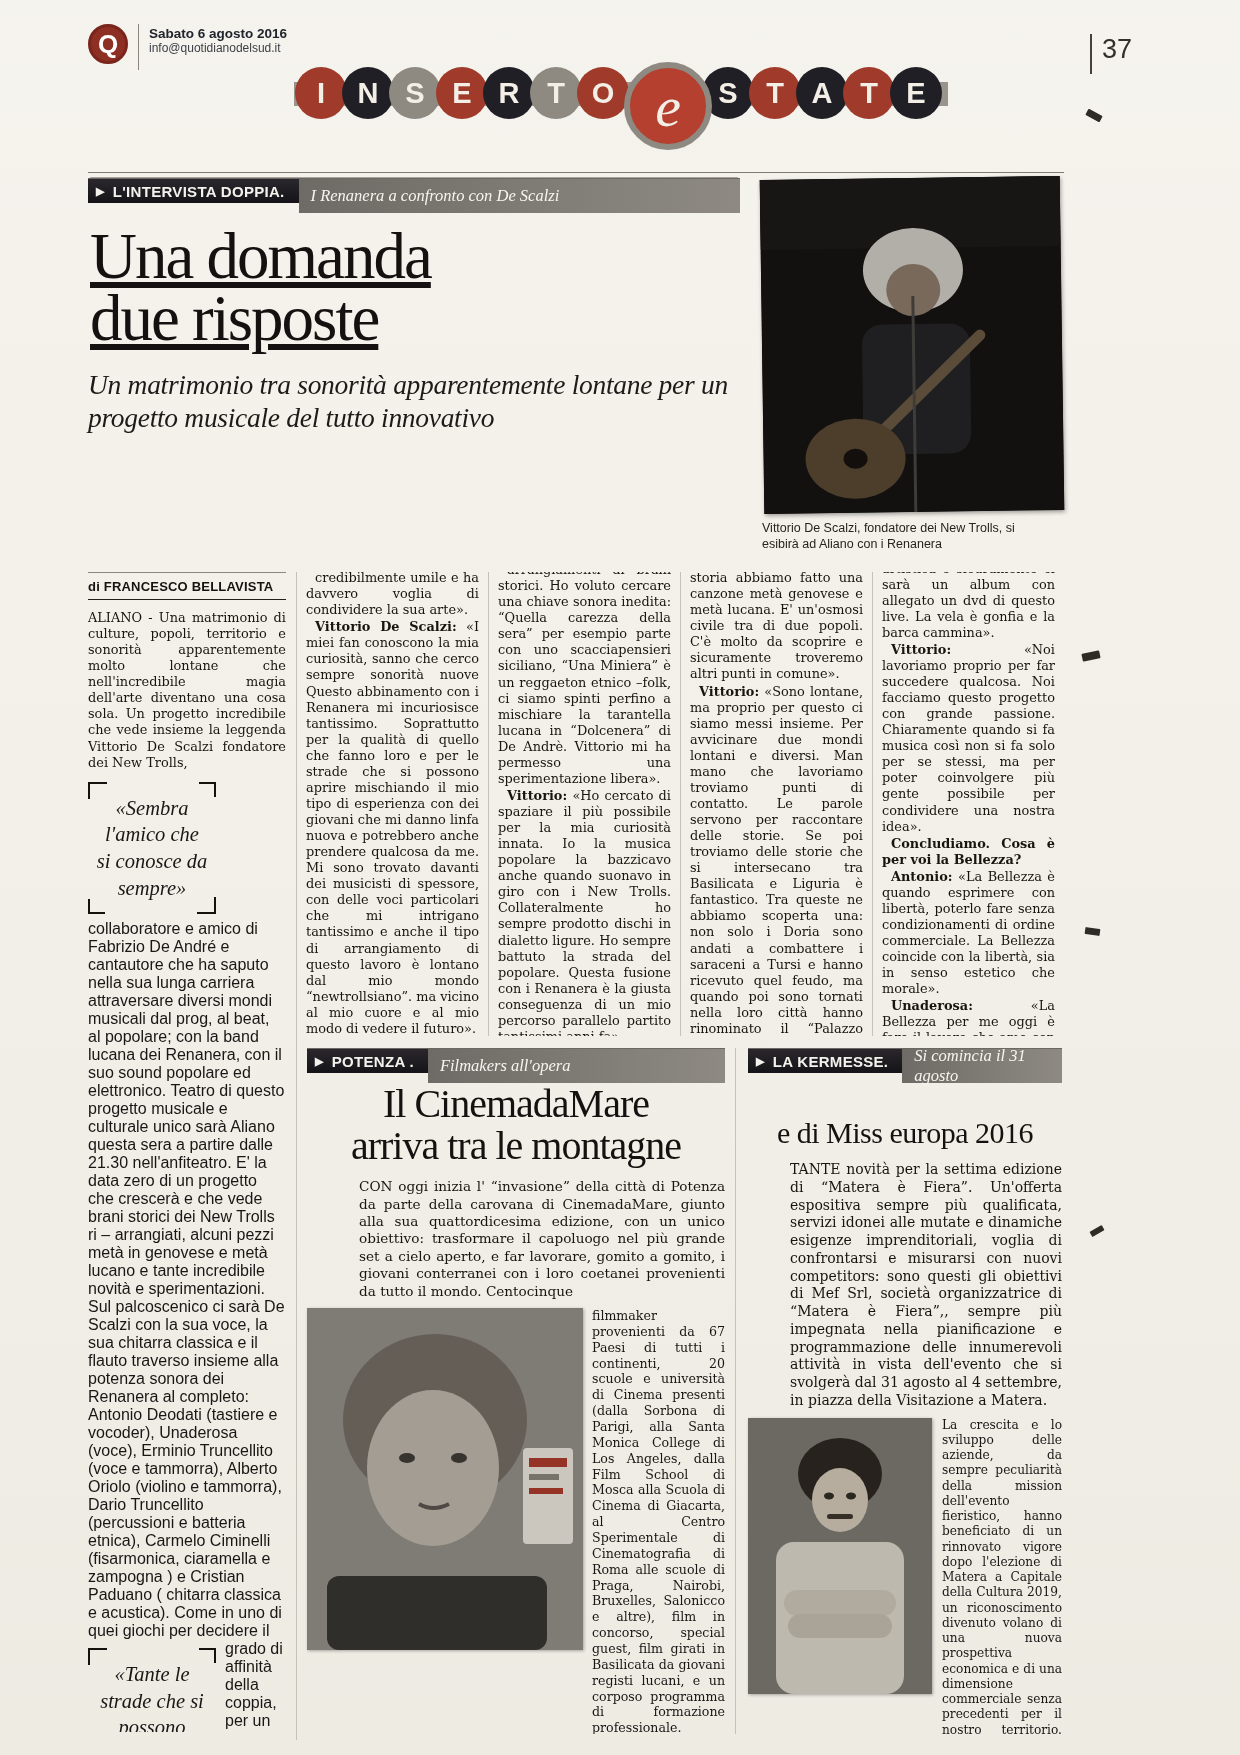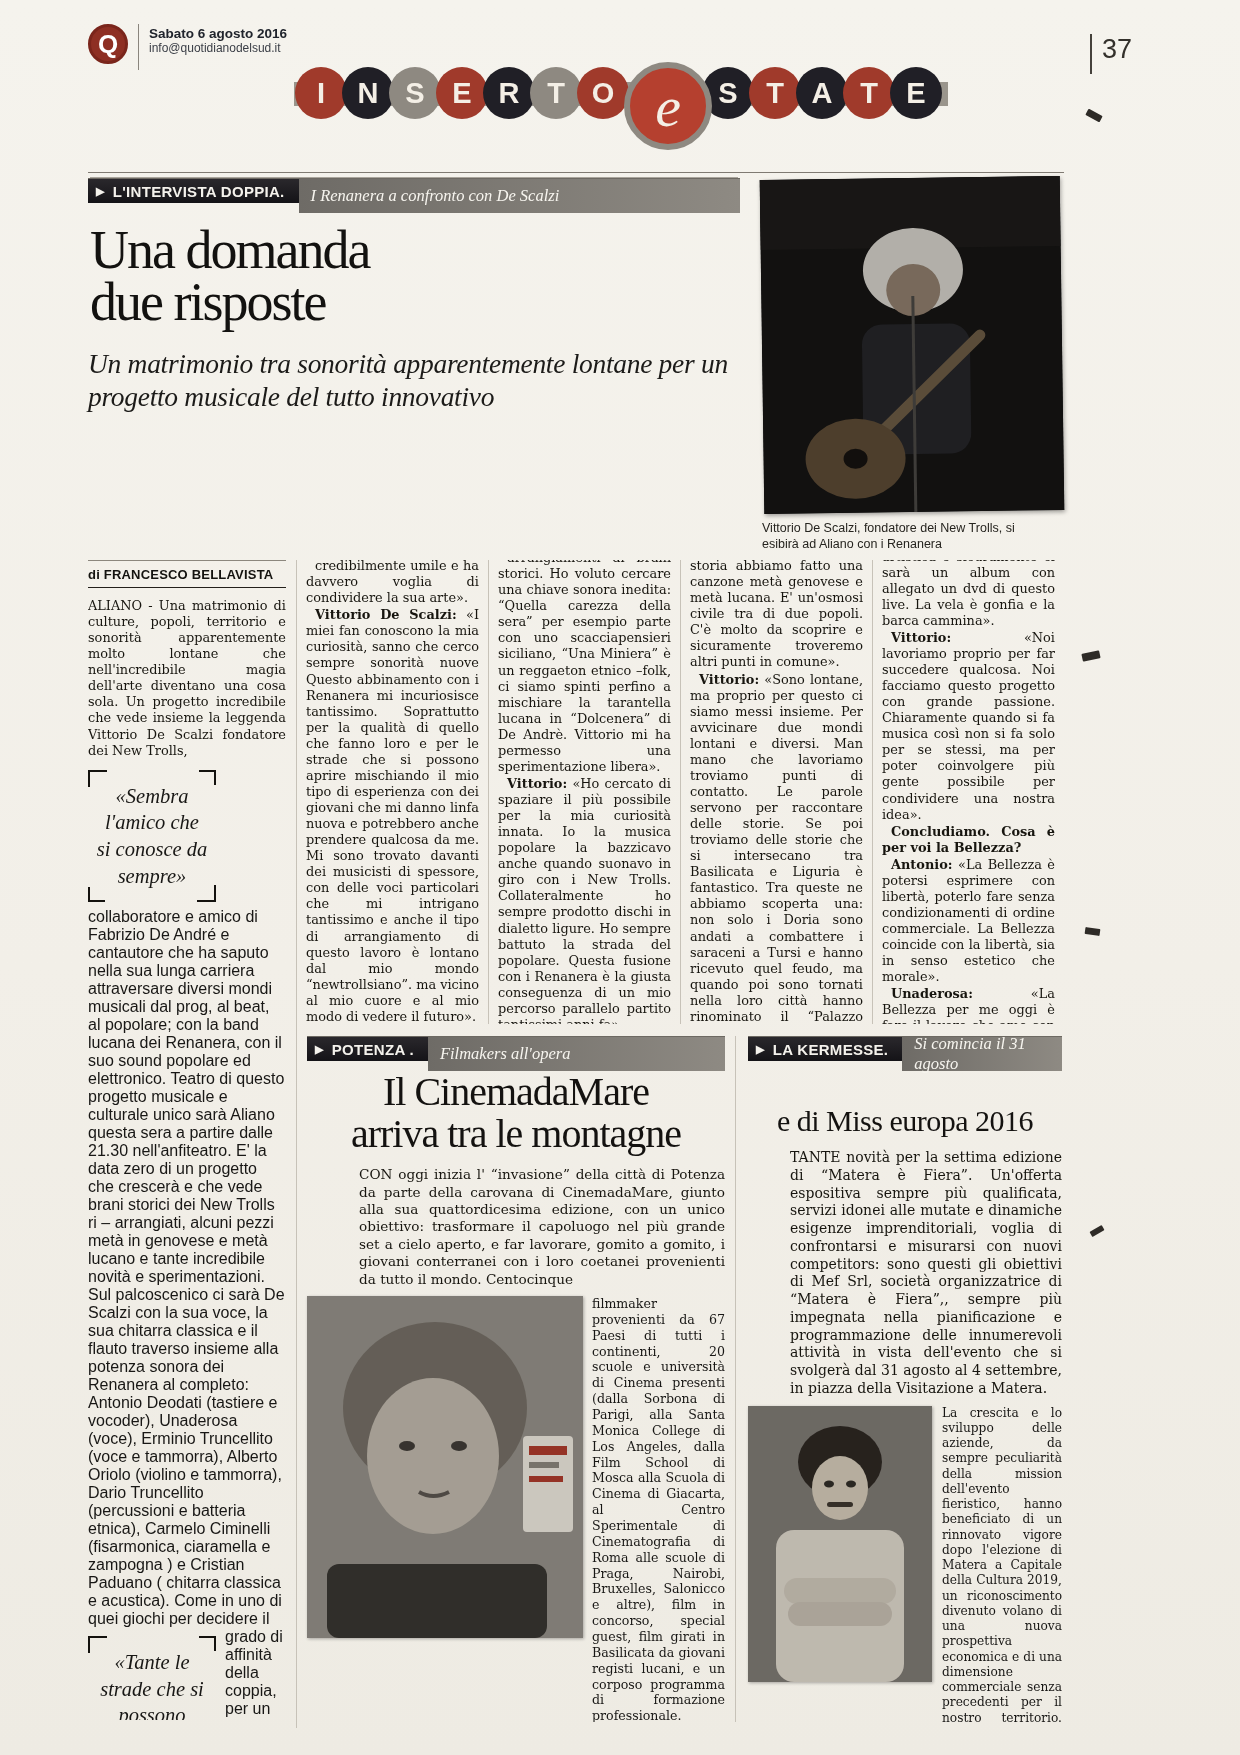--- a/index.html
+++ b/index.html
@@ -28,29 +28,29 @@
   
   .kicker{ display:flex; height:25px; align-items:stretch; border-top:1px solid #6d6962; box-shadow:0 -3px 0 -2px #aaa59c;}
   .kicker .dark{ background:linear-gradient(180deg,#2a282c,#141317); color:#f4f2ec; display:flex; align-items:center;
                  gap:8px; padding:0 14px 0 8px; font-weight:bold; font-size:15px; letter-spacing:.3px; white-space:nowrap;}
   .kicker .dark .tri{ font-size:11px; }
   .kicker .gray{ flex:1; background:linear-gradient(90deg,#6e6b66,#8e8a83); color:#f7f5ef; display:flex; align-items:center;
                  padding:17px 12px; font-family:"Liberation Serif",serif; font-style:italic; font-size:16.5px;}
   
   .interview-top{ position:absolute; left:88px; top:178px; width:976px; display:flex;}
   .itop-left{ width:652px;}
-  .headline{ font-family:"Liberation Serif",serif; font-weight:normal; font-size:54px; line-height:.96;
-             letter-spacing:-2px; margin:22px 0 18px 2px; color:#131210;}
+  .headline{ font-family:"Liberation Serif",serif; font-weight:normal; font-size:65px; line-height:.96;
+             letter-spacing:-2px; margin:22px 0 18px 2px; color:#131210;text-decoration:underline;}
   .subhead{ font-family:"Liberation Serif",serif; font-style:italic; font-size:27.5px; line-height:1.22;
             color:#1c1b19; width:648px; letter-spacing:-.3px;}
   .photo-fig{ margin-left:22px; width:302px;}
   .photo-descalzi{ width:300px; height:334px; transform:rotate(-.8deg); box-shadow:1px 2px 4px rgba(0,0,0,.35); background:#111;}
   .photo-fig figcaption{ font-size:12.5px; line-height:1.3; color:#26241f; margin-top:8px; width:290px;}
   
-  .interview-body{ position:absolute; left:88px; top:560px; width:976px; height:1168px; display:flex; }
+  .interview-body{ position:absolute; left:88px; top:572px; width:976px; height:1168px; display:flex; }
   .col1{ width:208px; height:1160px; overflow:hidden; padding-right:10px;}
   .right-zone{ flex:1; border-left:1px solid #c7c2b8; padding-left:0;}
   .cols2345{ display:flex; height:464px; overflow:hidden;align-items:center;}
   .cols2345 .col{ flex:1; padding:0 9px; overflow:hidden;}
   .cols2345 .col + .col{ border-left:1px solid #c7c2b8;}
   .byline{ font-size:13px; font-weight:bold; color:#14130f; border-top:1px solid #8c877e; border-bottom:1.5px solid #23201b;
            padding:6px 0 5px; margin-bottom:10px; letter-spacing:.2px;}
   .bodytext, .qa, .question, .lead-par{ font-family:"DejaVu Serif", "Liberation Serif", serif; font-size:12.9px;
            line-height:1.245; text-align:justify; color:#17150f;}
   .lead-par{ margin-bottom:3px;}
@@ -204,21 +204,21 @@
         <div class="col">
 
         <p class="qa"><b></b> <span>governata dai Doria, ai quali Carlo V di Borbone dette il feudo: su questa storia abbiamo fatto una canzone metà genovese e metà lucana. E' un'osmosi civile tra di due popoli. C'è molto da scoprire e sicuramente troveremo altri punti in comune».</span></p>
             <p class="qa"><b>Vittorio:</b> <span>«Sono lontane, ma proprio per questo ci siamo messi insieme. Per avvicinare due mondi lontani e diversi. Man mano che lavoriamo troviamo punti di contatto. Le parole servono per raccontare delle storie. Se poi troviamo delle storie che si intersecano tra Basilicata e Liguria è fantastico. Tra queste ne abbiamo scoperta una: non solo i Doria sono andati a combattere i saraceni a Tursi e hanno ricevuto quel feudo, ma quando poi sono tornati nella loro città hanno rinominato il “Palazzo Doria”, “Palazzo Tursi”. Oggi è la sede del Comune di Genova».</span></p>
           </div>
         <div class="col">
 
         <p class="qa"><b></b> <span>mo lavorando sulla parte artistica e sicuramente ci sarà un album con allegato un dvd di questo live. La vela è gonfia e la barca cammina».</span></p>
             <p class="qa"><b>Vittorio:</b> <span>«Noi lavoriamo proprio per far succedere qualcosa. Noi facciamo questo progetto con grande passione. Chiaramente quando si fa musica così non si fa solo per se stessi, ma per poter coinvolgere più gente possibile per condividere una nostra idea».</span></p>
             <p class="qa"><b>Concludiamo. Cosa è per voi la Bellezza?</b> <span></span></p>
-            <p class="qa"><b>Antonio:</b> <span>«La Bellezza è potersi esprimere con libertà, poterlo fare senza condizionamenti di ordine commerciale. La Bellezza coincide con la libertà, sia in senso estetico che morale».</span></p>
+            <p class="qa"><b>Antonio:</b> <span>«La Bellezza è quando esprimere con libertà, poterlo fare senza condizionamenti di ordine commerciale. La Bellezza coincide con la libertà, sia in senso estetico che morale».</span></p>
             <p class="qa"><b>Unaderosa:</b> <span>«La Bellezza per me oggi è fare il lavoro che amo con dignità».</span></p>
           </div>
       </div>
 
       <div class="bottom-sections">
         <section class="potenza">
           <div class="kicker">
             <div class="dark">
                 <span class="tri">▶</span>
               <span>POTENZA .</span>

